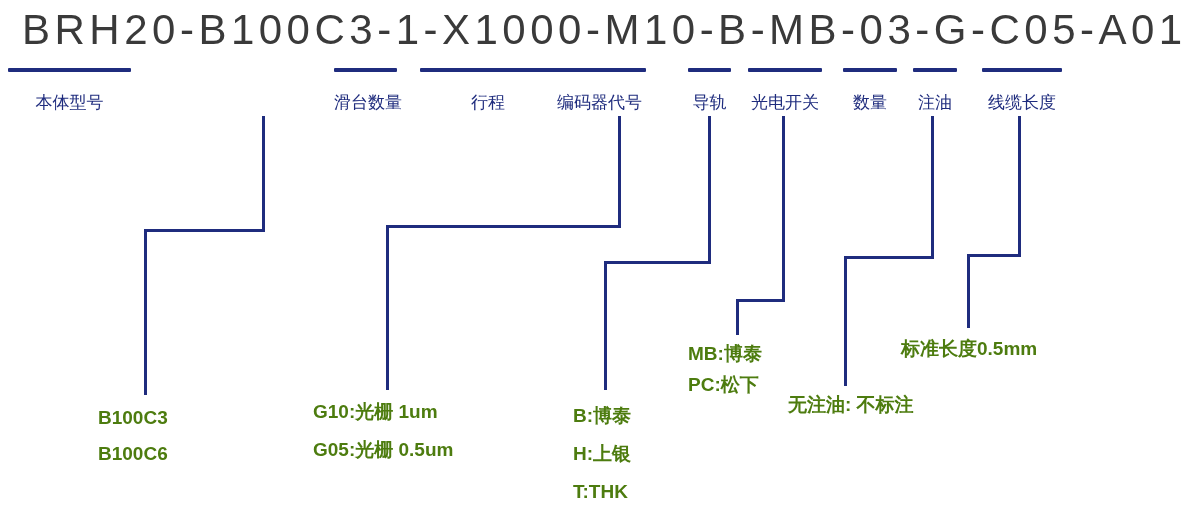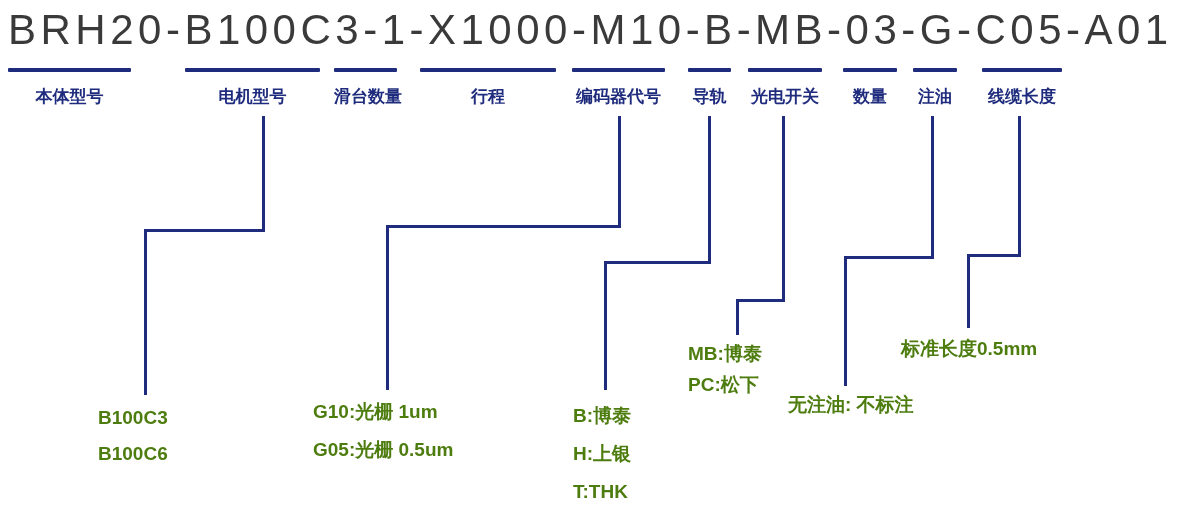--- a/index.html
+++ b/index.html
@@ -5,32 +5,32 @@
   html, body { margin: 0; padding: 0; }
   body {
     width: 1200px; height: 507px;
     background: #ffffff;
     font-family: "Liberation Sans", "DejaVu Sans", sans-serif;
     overflow: hidden;
   }
   .stage { position: relative; width: 1200px; height: 507px; }
 
   .code-title {
-    position: absolute; left: 8px; top: 6px;
+    position: absolute; left: 22px; top: 6px;
     font-size: 42px; font-weight: 400;
     letter-spacing: 4.5px;
     color: #3a3a3a;
     white-space: nowrap;
   }
 
   .field { position: absolute; top: 68px; text-align: center; }
   .field .underline { height: 4px; background: #1f2c7e; border-radius: 1px; }
   .field .label {
-    margin-top: 13px;
-    font-size: 17px; font-weight: bold;
+    margin-top: 19px;
+    font-size: 17px; font-weight: normal;
     color: #1f2c7e; white-space: nowrap;
   }
 
   .vline, .hline { position: absolute; background: #1f2c7e; }
   .vline { width: 3px; }
   .hline { height: 3px; }
 
   .note {
     position: absolute;
     font-size: 19px; font-weight: bold;
@@ -41,33 +41,29 @@
 <body>
 
 <div class="stage">
 
   <div class="code-title">BRH20-B100C3-1-X1000-M10-B-MB-03-G-C05-A01</div>
 
   <div class="field" style="left:8px;width:123px">
     <div class="underline"></div>
     <div class="label">本体型号</div>
   </div>
-  <div class="field" style="left:185px;width:135px">
-    <div class="underline"></div>
-    <div class="label">电机型号</div>
-  </div>
   <div class="field" style="left:334px;width:63px">
     <div class="underline"></div>
     <div class="label">滑台数量</div>
   </div>
   <div class="field" style="left:420px;width:136px">
     <div class="underline"></div>
     <div class="label">行程</div>
   </div>
-  <div class="field" style="left:572px;width:93px">
+  <div class="field" style="left:553px;width:93px">
     <div class="underline"></div>
     <div class="label">编码器代号</div>
   </div>
   <div class="field" style="left:688px;width:43px">
     <div class="underline"></div>
     <div class="label">导轨</div>
   </div>
   <div class="field" style="left:748px;width:74px">
     <div class="underline"></div>
     <div class="label">光电开关</div>

